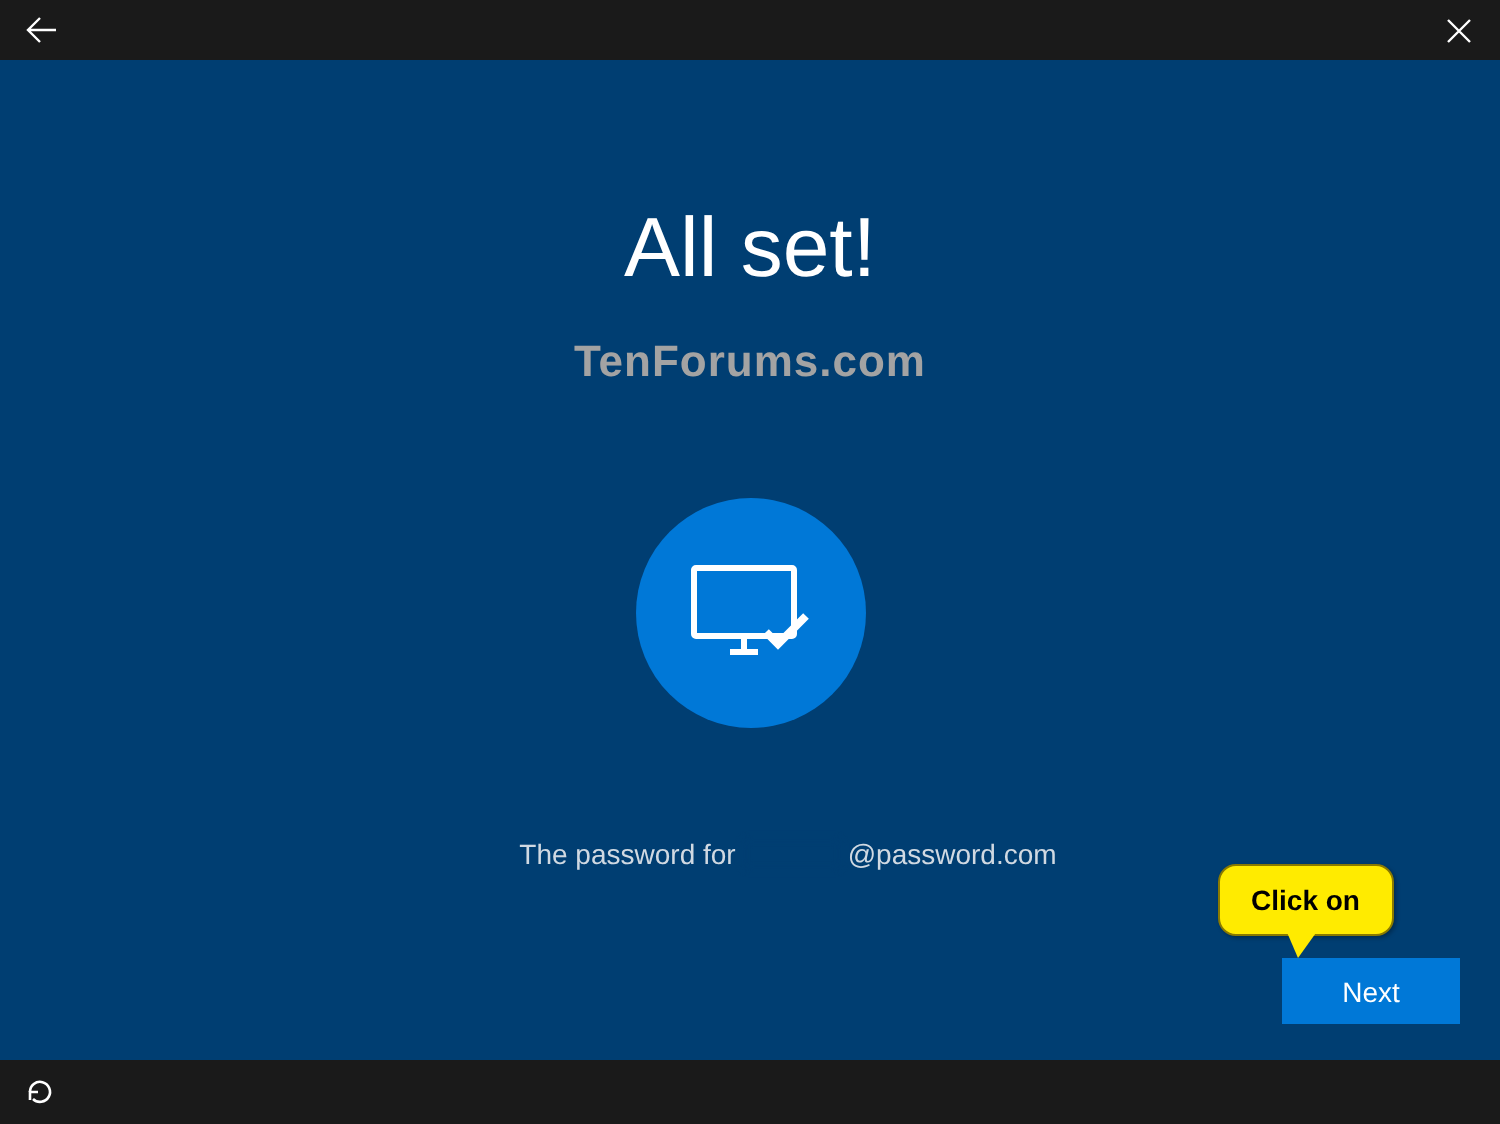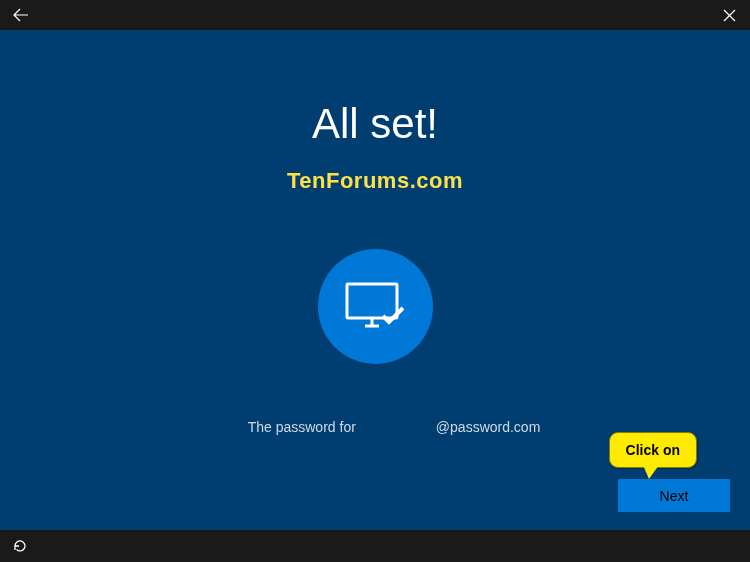--- a/index.html
+++ b/index.html
@@ -56,21 +56,21 @@
     }
     .heading {
       font-size: 42px;
       font-weight: 300;
       color: #fff;
       margin-bottom: 20px;
     }
     .watermark {
       font-size: 22px;
       font-weight: bold;
-      color: #fde047;
+      color: #a3a3a3;
       margin-bottom: 55px;
       letter-spacing: 0.5px;
     }
     .icon-circle {
       width: 115px;
       height: 115px;
       border-radius: 50%;
       background: #0078d7;
       display: flex;
       align-items: center;
@@ -79,39 +79,39 @@
     }
     .monitor-svg {
       width: 60px;
       height: 50px;
     }
     .status-text {
       font-size: 14px;
       color: #d0d9e2;
       display: flex;
       align-items: center;
-      gap: 16px;
+      gap: 4px;
       margin-left: 38px;
     }
     .redacted {
       display: inline-block;
       width: 48px;
       height: 14px;
       background: #003e72;
       filter: blur(2px);
       opacity: 0.85;
     }
     .next-button {
       position: absolute;
       bottom: 18px;
       right: 20px;
-      width: 112px;
+      width: 89px;
       height: 33px;
       background: #0078d7;
-      color: #000000;
+      color: #ffffff;
       border: none;
       font-size: 14px;
       font-family: inherit;
       cursor: pointer;
     }
     .tooltip {
       position: absolute;
       bottom: 62px;
       right: 53px;
       background: #ffeb00;

